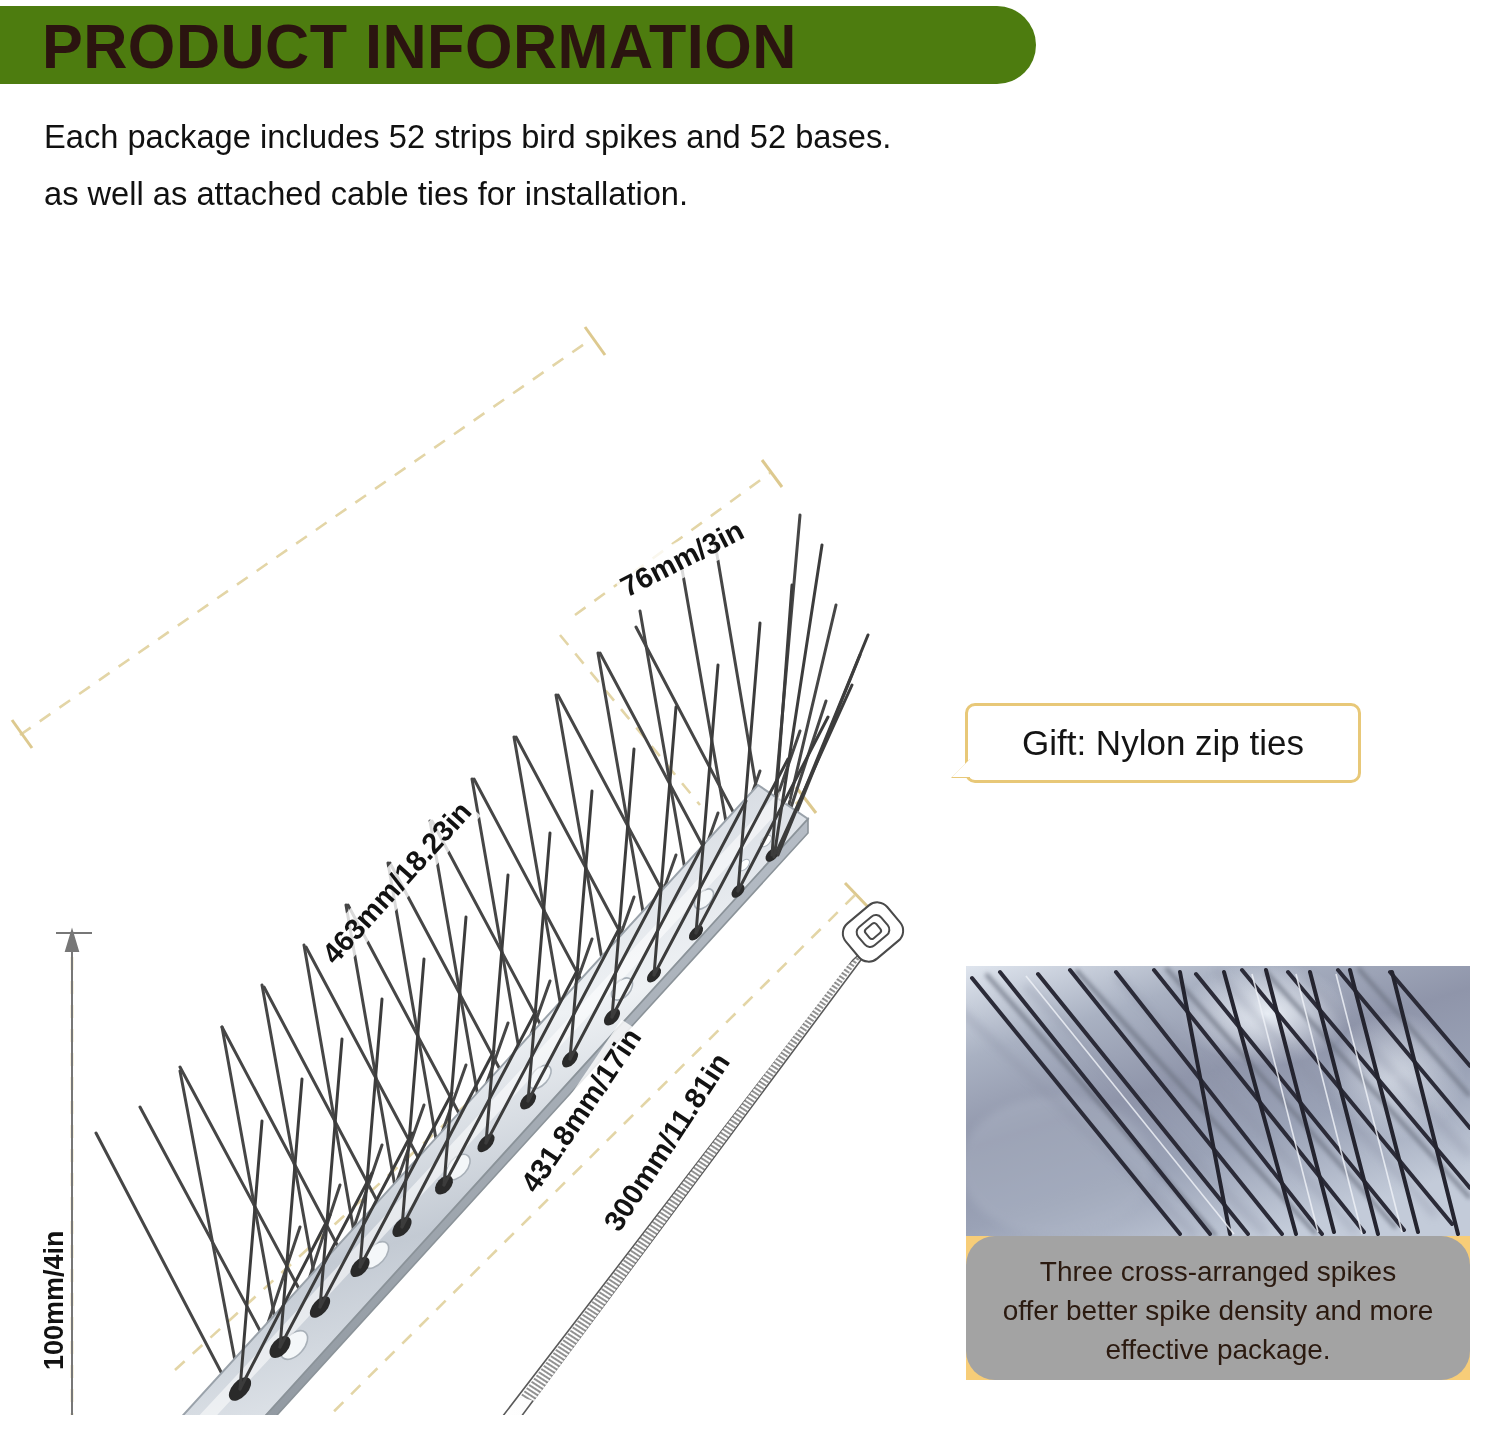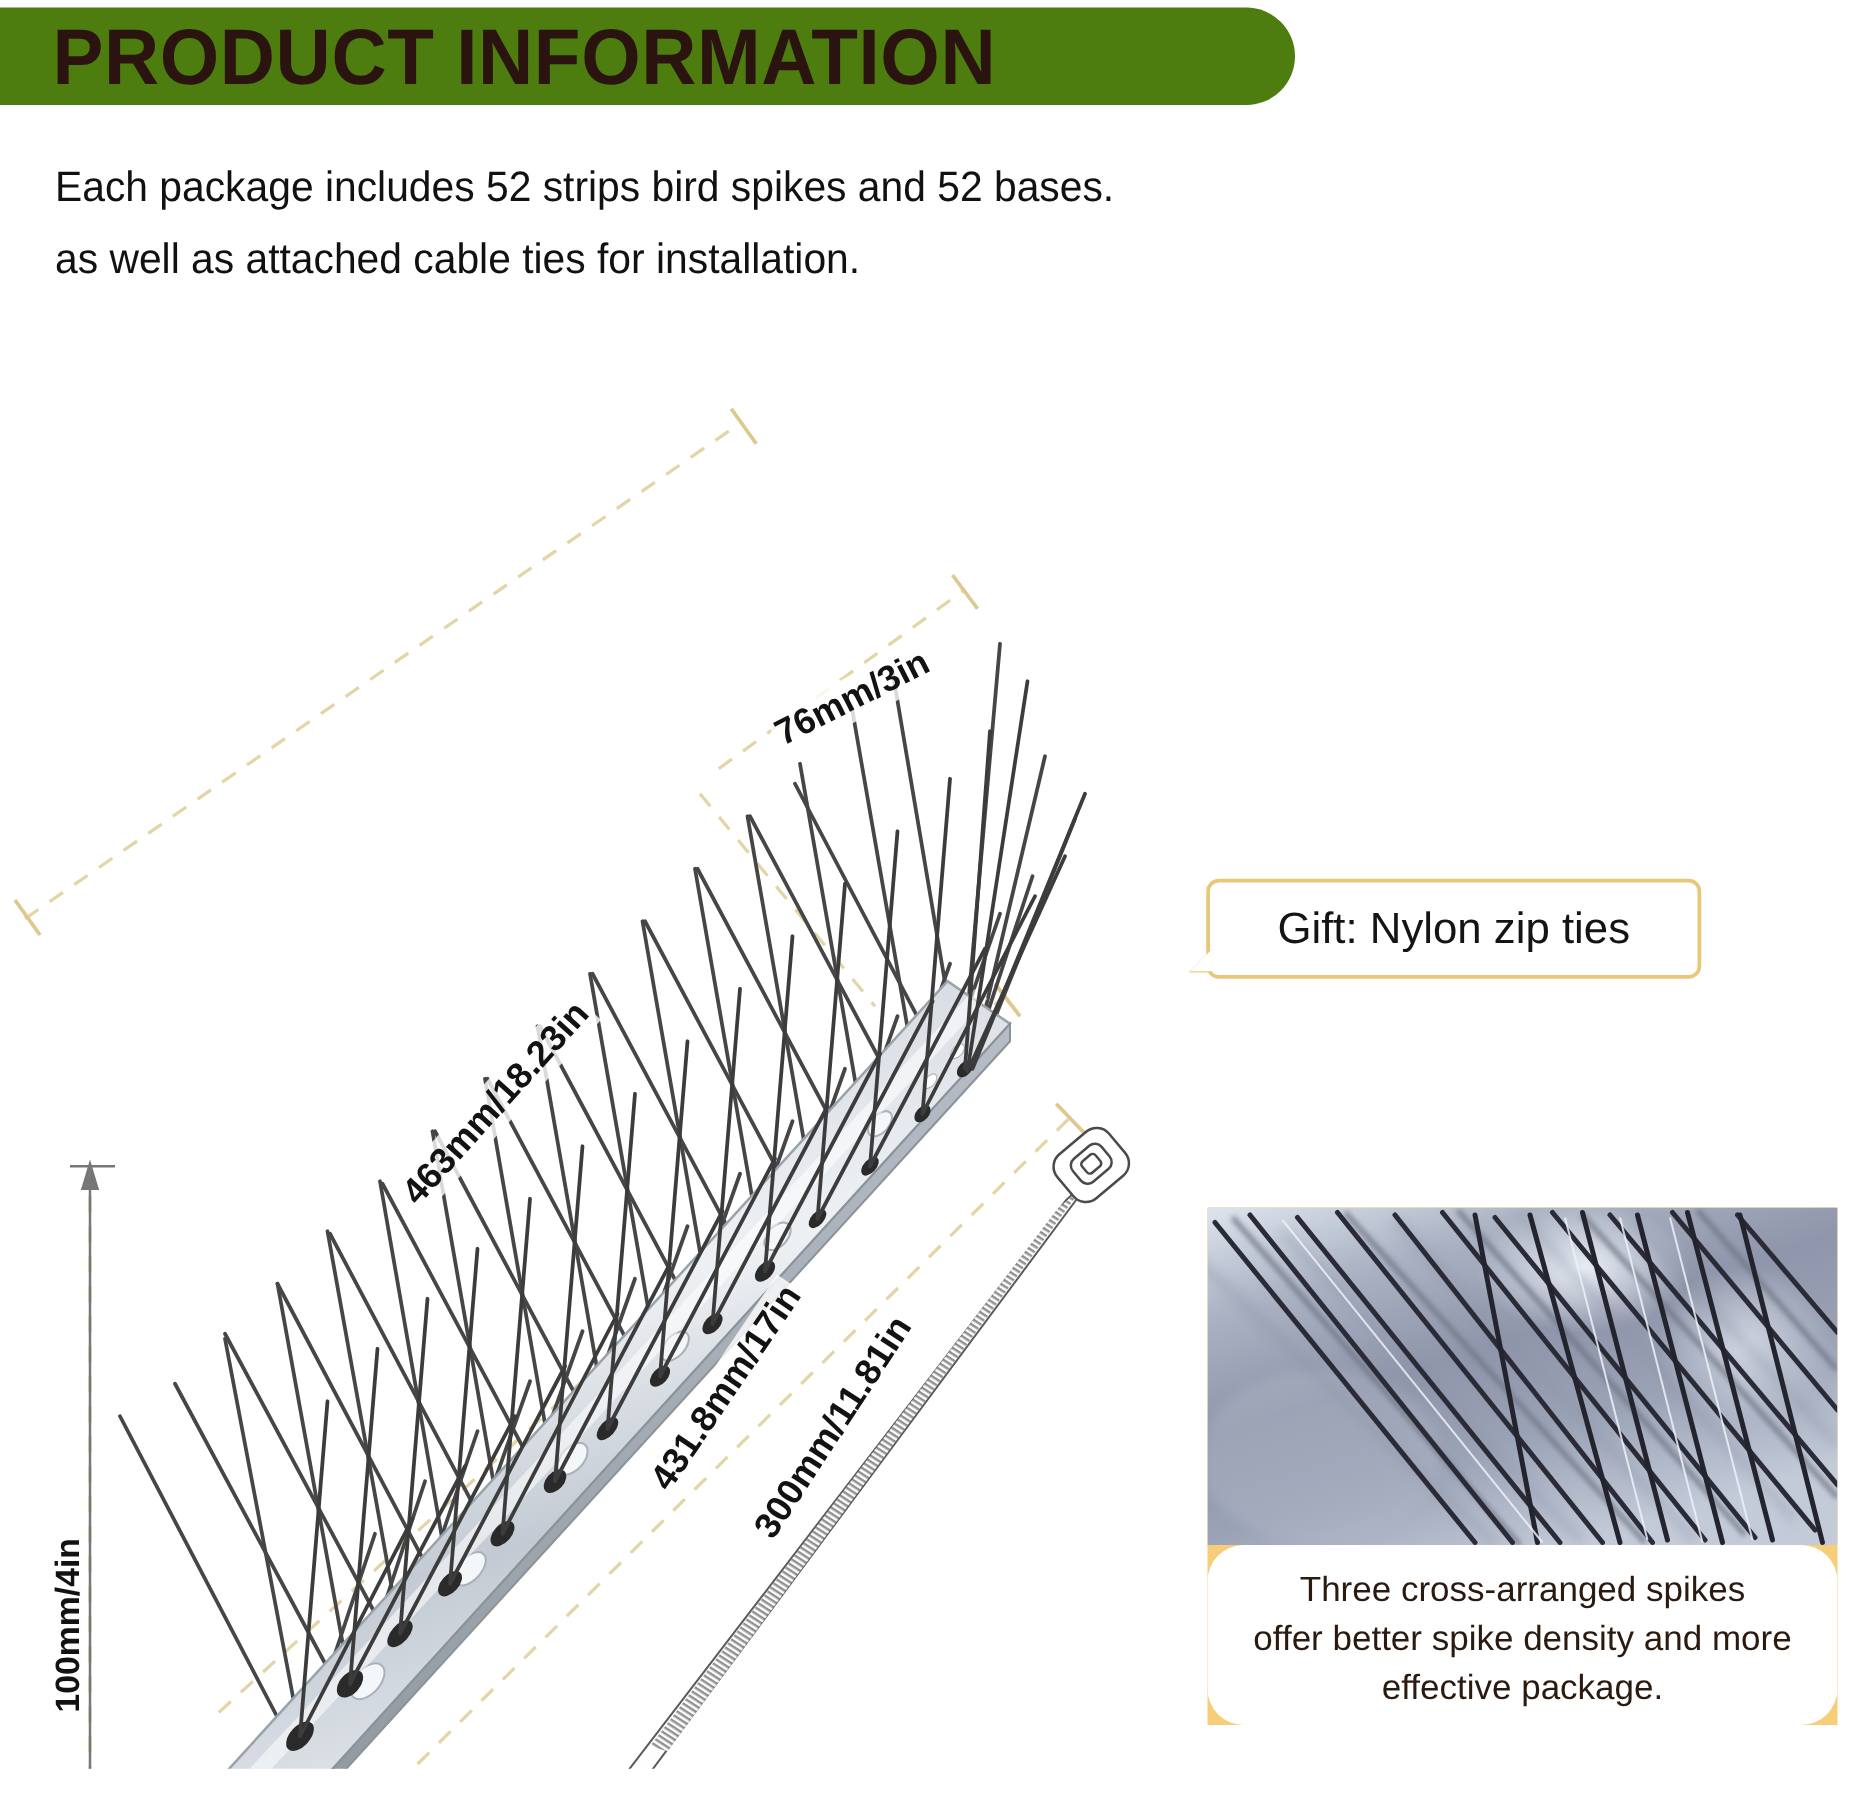--- a/index.html
+++ b/index.html
@@ -38,21 +38,21 @@
     white-space: nowrap;
     font-family: "Liberation Sans", sans-serif;
     transform: scaleX(0.97);
     transform-origin: left center;
   }
 
   
   #intro-block {
     position: absolute;
     left: 44px;
-    top: 122px;
+    top: 108px;
     width: 1020px;
   }
   .intro-line {
     font-size: 34px;
     line-height: 57px;
     color: #111111;
     white-space: nowrap;
     font-family: "Liberation Sans", sans-serif;
     transform: scaleX(0.96);
     transform-origin: left center;
@@ -164,21 +164,21 @@
     overflow: hidden;
     background: linear-gradient(160deg,#cfd6e2 0%,#9aa3b6 38%,#8e93a8 60%,#b9c2d2 100%);
   }
   #photo-image svg { display:block; }
   #photo-caption {
     position: absolute;
     left: 0;
     top: 270px;
     width: 504px;
     height: 144px;
-    background: #ffffff;
+    background: #a3a3a3;
     box-sizing: border-box;
     padding: 16px 22px 0 22px;
     text-align: center;
     border-radius: 29px;
   }
   .caption-line {
     font-size: 28px;
     line-height: 39px;
     color: #2b1a10;
     white-space: nowrap;

